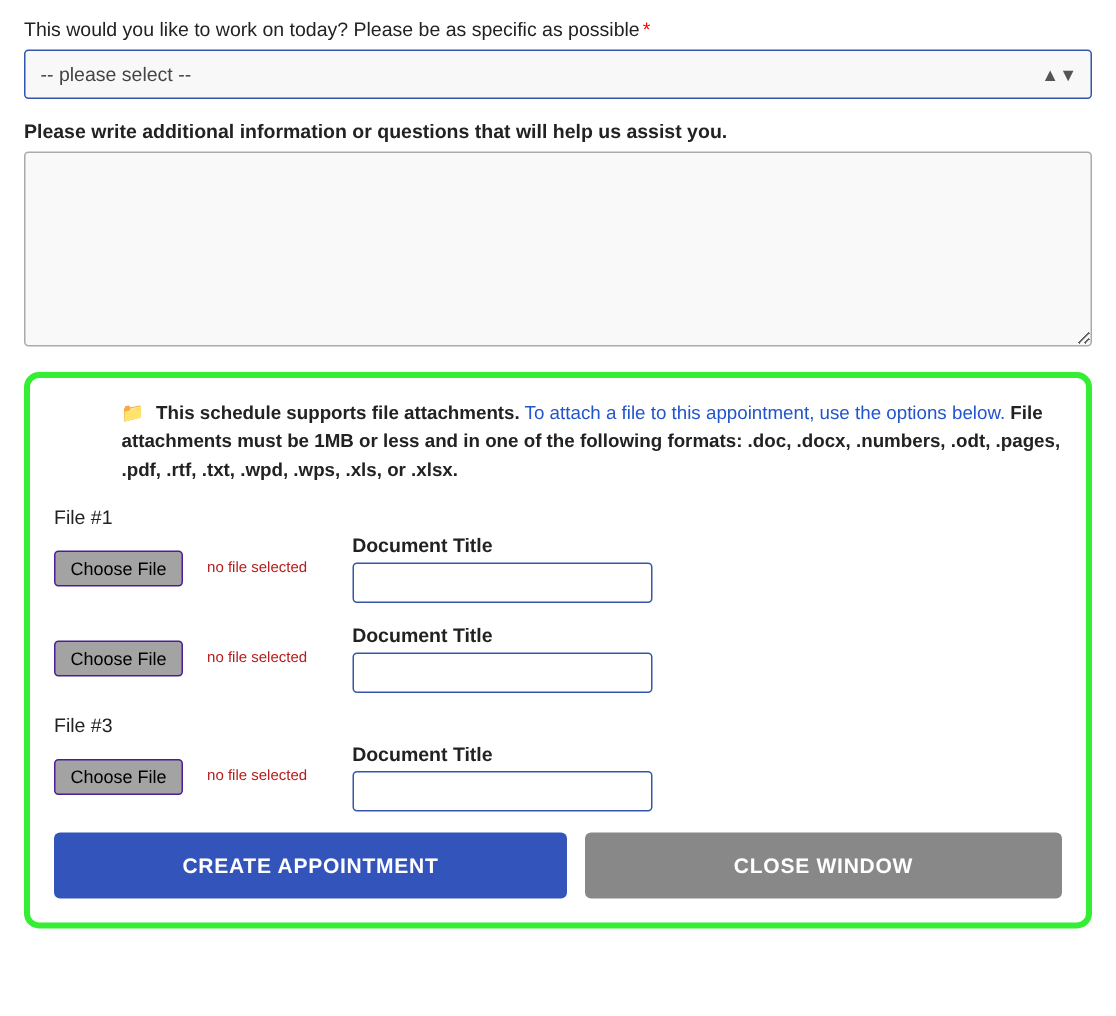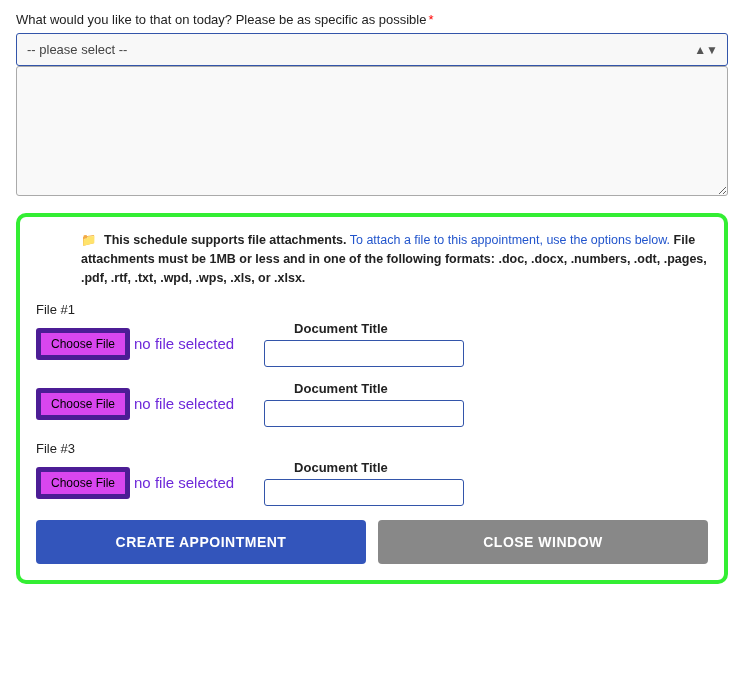--- a/index.html
+++ b/index.html
@@ -103,43 +103,42 @@
       display: flex;
       align-items: center;
       gap: 30px;
     }
     .file-input-group {
       display: flex;
       align-items: center;
       gap: 0;
     }
     .choose-file-btn {
-      background: #d946ef;
-      border: 5px solid #4c1d95;
+      background: #a3a3a3;
+      border: 1px solid #4c1d95;
       border-radius: 3px;
       padding: 4px 10px;
       font-size: 12px;
       cursor: pointer;
       white-space: nowrap;
     }
     .no-file-text {
-      font-size: 15px;
-      color: #6d28d9;
-      margin-left: 4px;
+      font-size: 10px;
+      color: #b91c1c;
+      margin-left: 16px;
       white-space: nowrap;
     }
     .doc-title-group {
       display: flex;
       flex-direction: column;
     }
     .doc-title-label {
       font-weight: bold;
       font-size: 13px;
       margin-bottom: 4px;
-      margin-left: 30px;
     }
     .doc-title-input {
       border: 1.5px solid #3355aa;
       border-radius: 3px;
       padding: 5px 8px;
       font-size: 13px;
       width: 200px;
       background: #fff;
     }
     .button-row {
@@ -160,40 +159,41 @@
       text-transform: uppercase;
       letter-spacing: 0.5px;
     }
     .btn-close {
       background: #888;
       color: #fff;
       font-size: 14px;
       font-weight: bold;
       border: none;
       border-radius: 4px;
-      padding: 14px 24px;
+      padding: 14px 12px;
       cursor: pointer;
       flex: 1;
       text-transform: uppercase;
       letter-spacing: 0.5px;
     }
   </style>
 </head>
 <body>
 
 <div class="top-section">
   <div class="question-label">
-    <span>What would you like to that on today? Please be as specific as possible</span><span class="required-star">*</span>
+    <span>This would you like to work on today? Please be as specific as possible</span><span class="required-star">*</span>
   </div>
   <div class="select-wrapper">
     <select class="topic-select">
       <option>-- please select --</option>
     </select>
     <span class="select-arrow">▲▼</span>
   </div>
+  <div class="additional-label">Please write additional information or questions that will help us assist you.</div>
   <textarea class="additional-textarea" style=""></textarea>
 </div>
 
 <div class="attachments-section">
   <div class="attach-info">
     <span class="folder-icon">📁</span>
     <span class="bold-text">This schedule supports file attachments.</span>
     <span class="blue-text"> <span>To attach a file to this appointment, use the options below.</span></span>
     <span class="bold-text"> <span>File attachments must be 1MB or less and in one of the following formats: .doc, .docx, .numbers, .odt, .pages, .pdf, .rtf, .txt, .wpd, .wps, .xls, or .xlsx.</span></span>
   </div>

